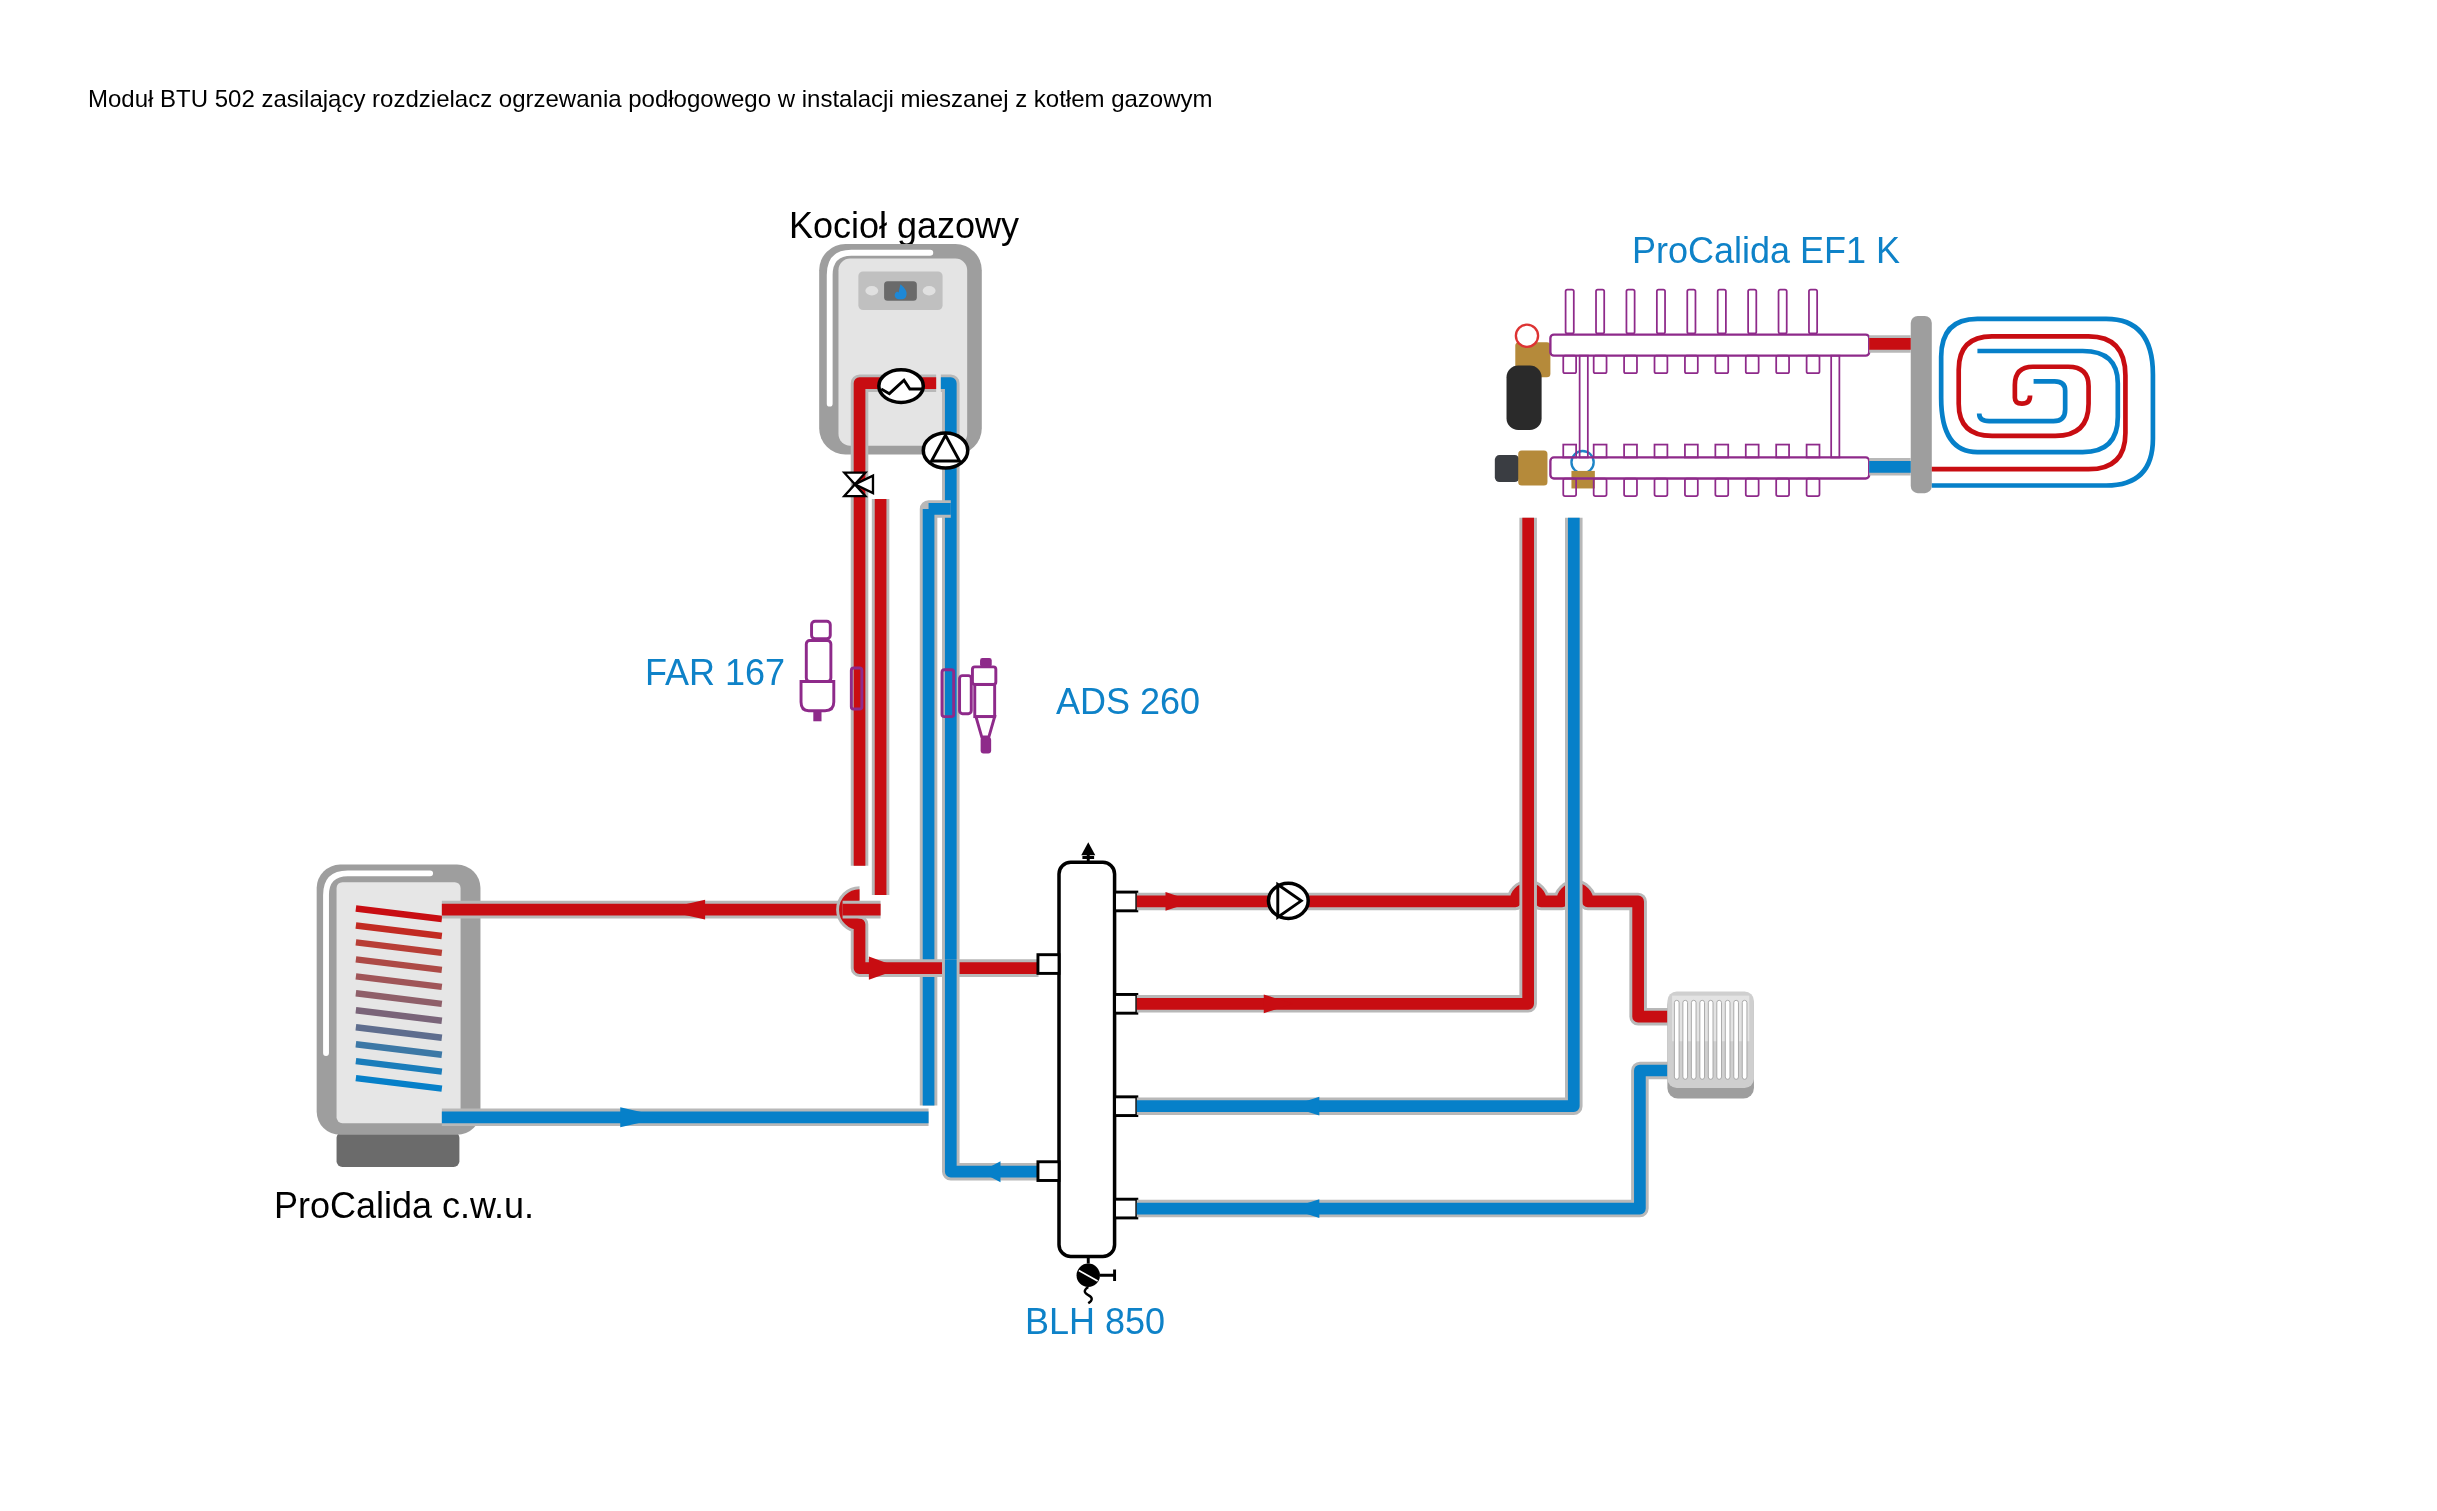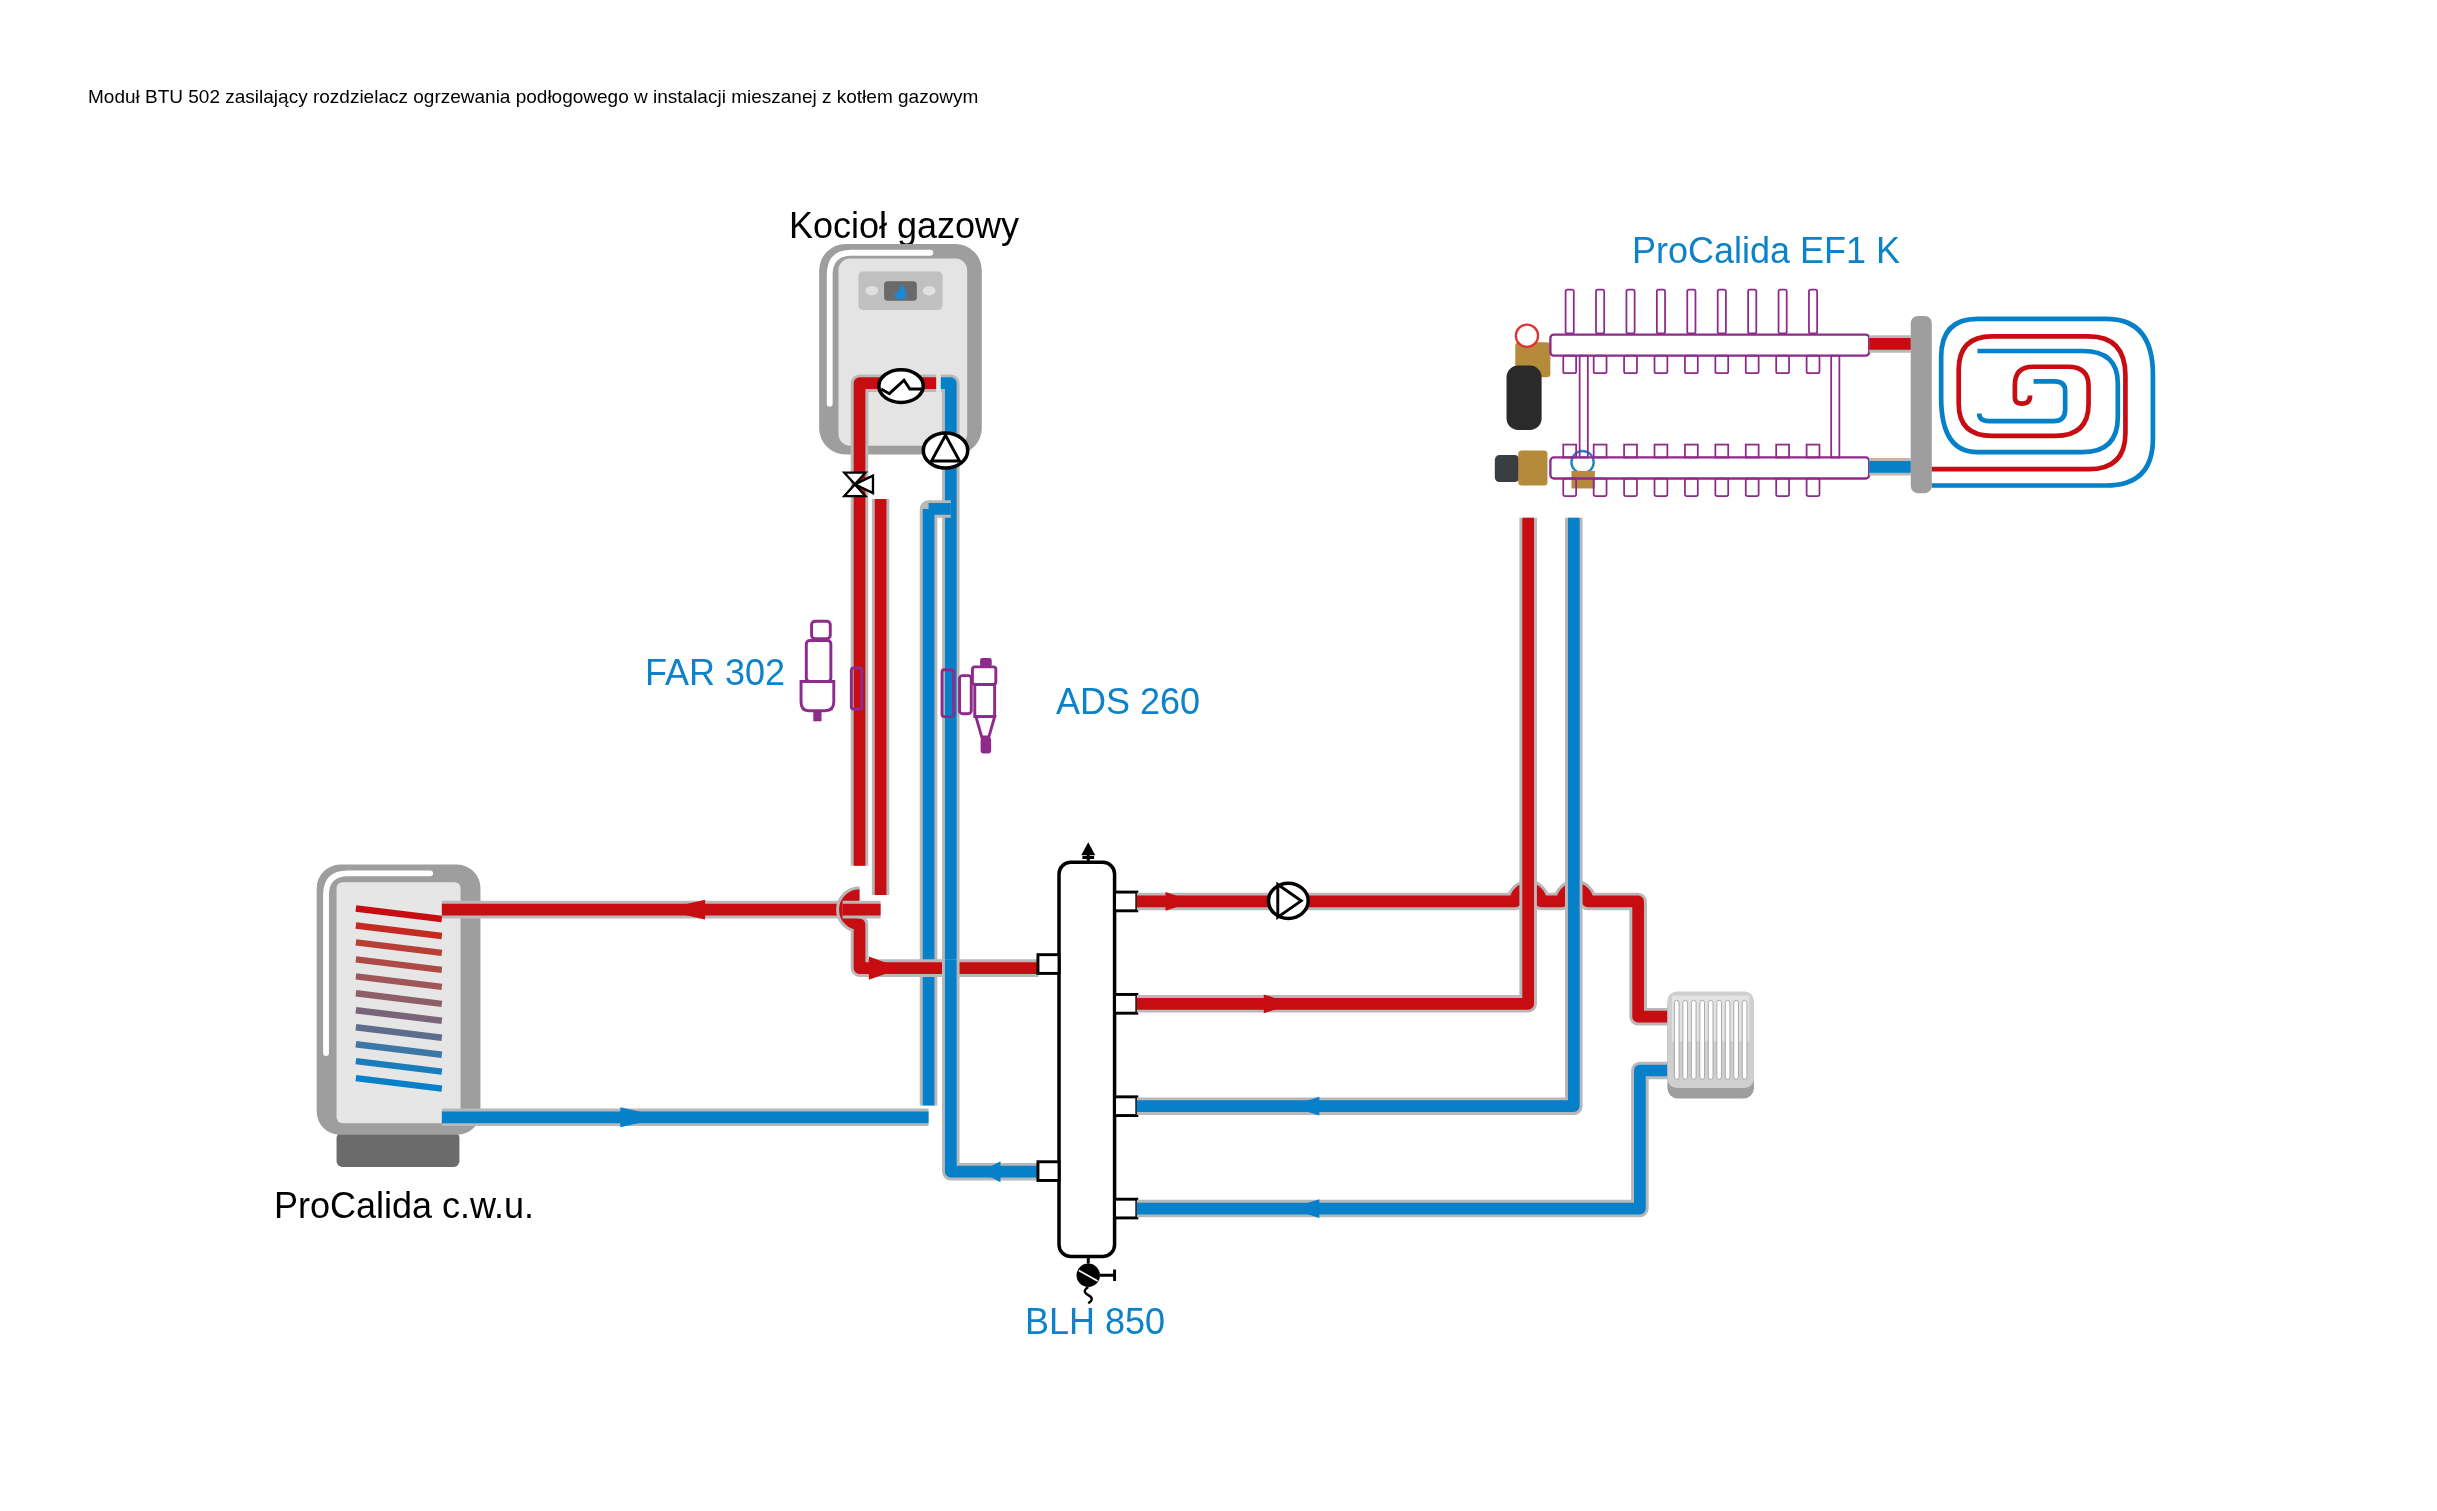--- a/index.html
+++ b/index.html
@@ -1,35 +1,35 @@
 <!DOCTYPE html>
 <html style="font-size:9.4px"><head>
 <meta charset="utf-8">
 <style>
   html, body { margin: 0; padding: 0; background: #ffffff; }
   body { width: 2438px; height: 1511px; position: relative; overflow: hidden; font-family: "Liberation Sans", "DejaVu Sans", sans-serif; }
   svg { position: absolute; left: 0; top: 0; }
   .lbl { position: absolute; white-space: nowrap; line-height: 1; }
-  .title { left: 88px; top: 87px; font-size: 19px; color: #000; }
+  .title { left: 88px; top: 87px; font-size: 24px; color: #000; }
   .black-lbl { font-size: 36px; color: #000; text-align: right; }
   .blue-lbl { font-size: 36px; color: #0e82c8; }
   .pipe-outline { fill: none; stroke: #b8b8b8; stroke-width: 30; stroke-linejoin: round; stroke-linecap: butt; }
   .pipe-red { fill: none; stroke: #c80d12; stroke-width: 20; stroke-linejoin: round; }
   .pipe-blue { fill: none; stroke: #0680c9; stroke-width: 20; stroke-linejoin: round; }
   .sym { fill: #fff; stroke: #000; stroke-width: 6; }
   .fitting { fill: none; stroke: #8e2a8a; stroke-width: 5; }
   .fitting-fill { fill: #8e2a8a; }
 </style>
 </head>
 <body>
 
 <div class="lbl title">Moduł BTU 502 zasilający rozdzielacz ogrzewania podłogowego w instalacji mieszanej z kotłem gazowym</div>
 <div class="lbl black-lbl" style="left:789px; top:208px;">Kocioł gazowy</div>
 <div class="lbl blue-lbl" style="left:1632px; top:202px;margin-top:31px;">ProCalida EF1 K</div>
-<div class="lbl blue-lbl" style="left:645px; top:655px;">FAR 302</div>
+<div class="lbl blue-lbl" style="left:645px; top:655px;">FAR 167</div>
 <div class="lbl blue-lbl" style="left:1056px; top:684px;">ADS 260</div>
 <div class="lbl black-lbl" style="left:274px; top:1188px;">ProCalida c.w.u.</div>
 <div class="lbl blue-lbl" style="left:1025px; top:1304px;">BLH 850</div>
 
 <svg width="2438" height="1511" viewBox="0 0 4167 2583">
   <defs>
     <marker id="arrR" markerWidth="10" markerHeight="10" refX="5" refY="5" orient="auto">
         <path d="M0,0 L10,5 L0,10 z" fill="#c80d12"></path>
       </marker>
   </defs>

